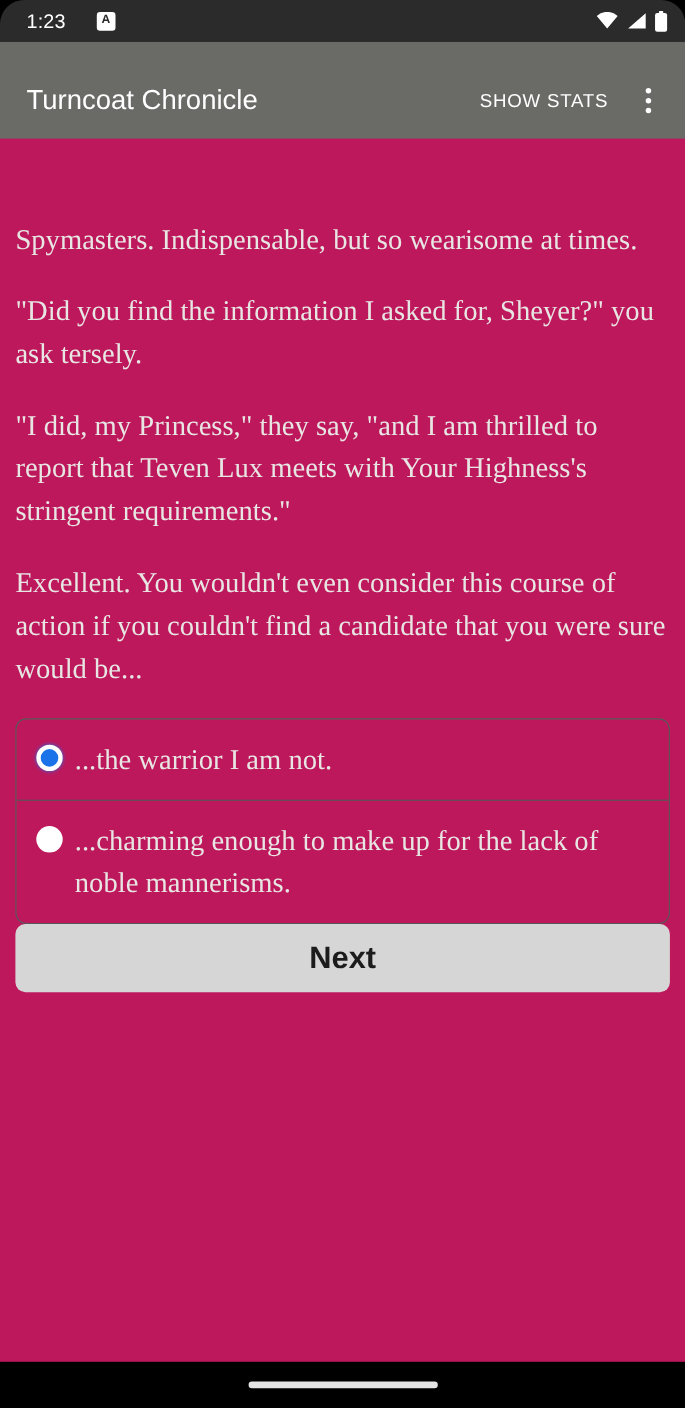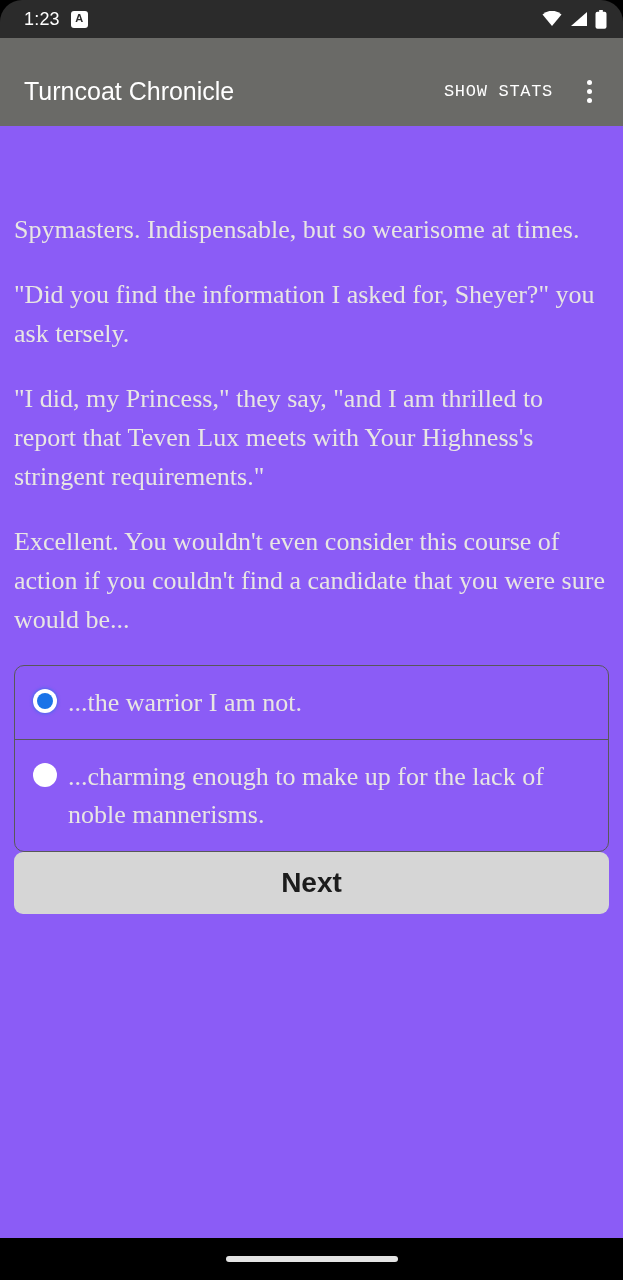--- a/index.html
+++ b/index.html
@@ -24,21 +24,21 @@
     position:absolute;
     top:0; left:0;
     width:623px; height:38px;
     background:#2b2b2b;
     display:flex;
     align-items:center;
     justify-content:space-between;
     padding:0 16px 0 24px;
     border-radius:22px 22px 0 0;
   }
-  .status-left { display:flex; align-items:center; gap:11px; }
+  .status-left { display:flex; align-items:center; gap:28px; }
   .status-clock {
     color:#ffffff;
     font-size:18px;
     font-family:"Liberation Sans", sans-serif;
     letter-spacing:.2px;
   }
   .badge-a {
     width:17px; height:17px;
     background:#ffffff;
     border-radius:3px;
@@ -65,21 +65,21 @@
     color:#ffffff;
     font-size:25px;
     font-family:"Liberation Sans", sans-serif;
     flex:1;
     white-space:nowrap;
   }
   .show-stats-btn {
     color:#ffffff;
     font-size:17px;
     letter-spacing:.7px;
-    font-family:Liberation Mono, monospace;
+    font-family:Liberation Sans, sans-serif;
     padding:8px 12px;
     white-space:nowrap;
     cursor:pointer;
   }
   .overflow-btn {
     width:48px; height:48px;
     display:flex;
     flex-direction:column;
     align-items:center;
     justify-content:center;
@@ -92,22 +92,22 @@
     border-radius:50%;
     background:#ffffff;
   }
 
   
   .content {
     position:absolute;
     top:126px; left:0;
     width:623px;
     height:1154px;
-    background:#8b5cf6;
-    padding:12px 14px;
+    background:#be185d;
+    padding:0 14px;
     overflow:hidden;
   }
 
   .story { padding-top:72px; }
 
   .story p {
     color:#e8e6e3;
     font-family:"Liberation Serif", serif;
     font-size:26px;
     line-height:39px;

